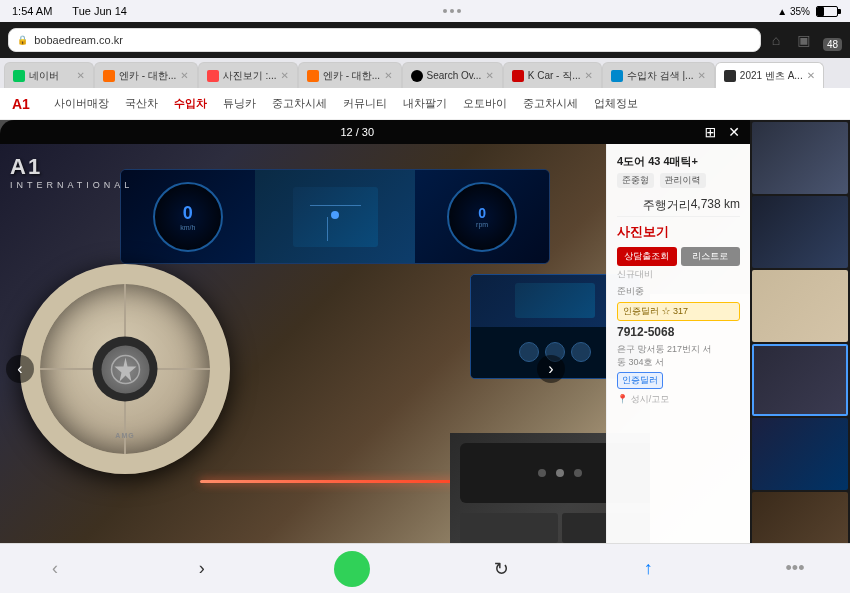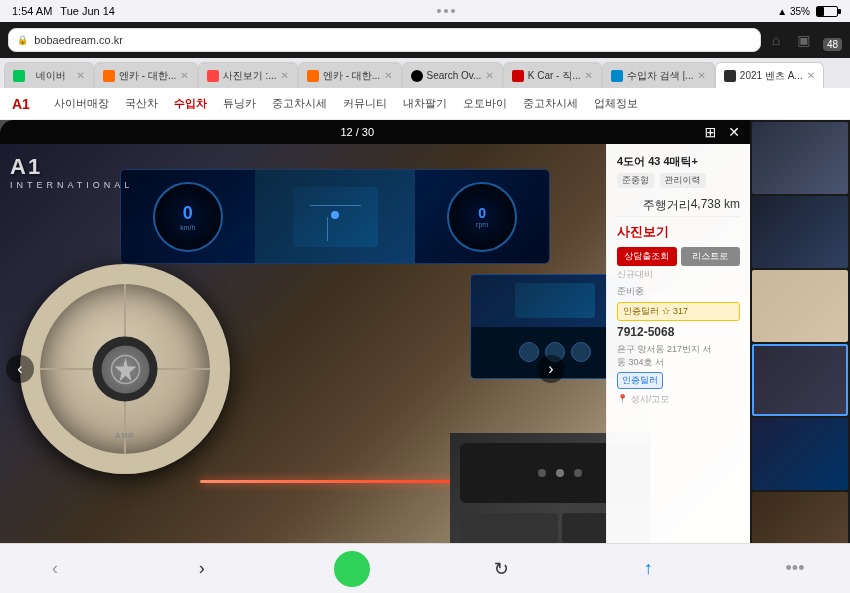--- a/index.html
+++ b/index.html
@@ -3,40 +3,40 @@
   <meta charset="utf-8">
   <style>
     * { margin: 0; padding: 0; box-sizing: border-box; }
     body { width: 850px; height: 593px; overflow: hidden; background: #1a1a1a; font-family: -apple-system, 'Helvetica Neue', Arial, sans-serif; }
 
     
     .status-bar {
       display: flex; align-items: center; justify-content: space-between;
       background: #f2f2f7; height: 22px; padding: 0 12px; font-size: 11px; color: #000;
     }
-    .status-left { display: flex; align-items: center; gap: 0; }
+    .status-left { display: flex; align-items: center; gap: 12px; }
     .status-right { display: flex; align-items: center; gap: 6px; font-size: 10px; }
     .battery-icon { width: 22px; height: 11px; border: 1px solid #000; border-radius: 2px; position: relative; display: inline-block; }
     .battery-icon::after { content: ''; position: absolute; right: -4px; top: 2px; width: 3px; height: 5px; background: #000; border-radius: 0 1px 1px 0; }
     .battery-fill { height: 100%; width: 35%; background: #000; border-radius: 1px; }
     .browser-toolbar { display: flex; align-items: center; padding: 6px 8px; gap: 6px; height: 36px; }
     .address-bar {
       flex: 1; background: #fff; border-radius: 8px; height: 24px;
       display: flex; align-items: center; padding: 0 8px; gap: 6px;
       font-size: 11px; color: #333; border: 1px solid #ddd;
     }
     .lock-icon { font-size: 9px; color: #666; }
     .browser-action-icons { display: flex; gap: 10px; align-items: center; }
     .action-icon { width: 18px; height: 18px; display: flex; align-items: center; justify-content: center; font-size: 14px; color: #666; }
     .badge { background: #555; color: #fff; border-radius: 4px; padding: 1px 4px; font-size: 10px; font-weight: normal; margin-top: 8px; }
 
     
     .tabs-bar {
       display: flex; background: #e8e8ed; height: 30px; align-items: flex-end;
-      padding: 0 4px; overflow: hidden; text-align: center;
+      padding: 0 4px; overflow: hidden;
     }
     .tab {
       display: flex; align-items: center; gap: 4px;
       padding: 0 8px; height: 26px; background: #d4d4d4;
       border-radius: 6px 6px 0 0; font-size: 10px; color: #333;
       min-width: 90px; max-width: 120px; position: relative;
       border: 1px solid #ccc; border-bottom: none; cursor: pointer;
       white-space: nowrap; overflow: hidden;
     }
     .tab.active { background: #fff; z-index: 2; }

